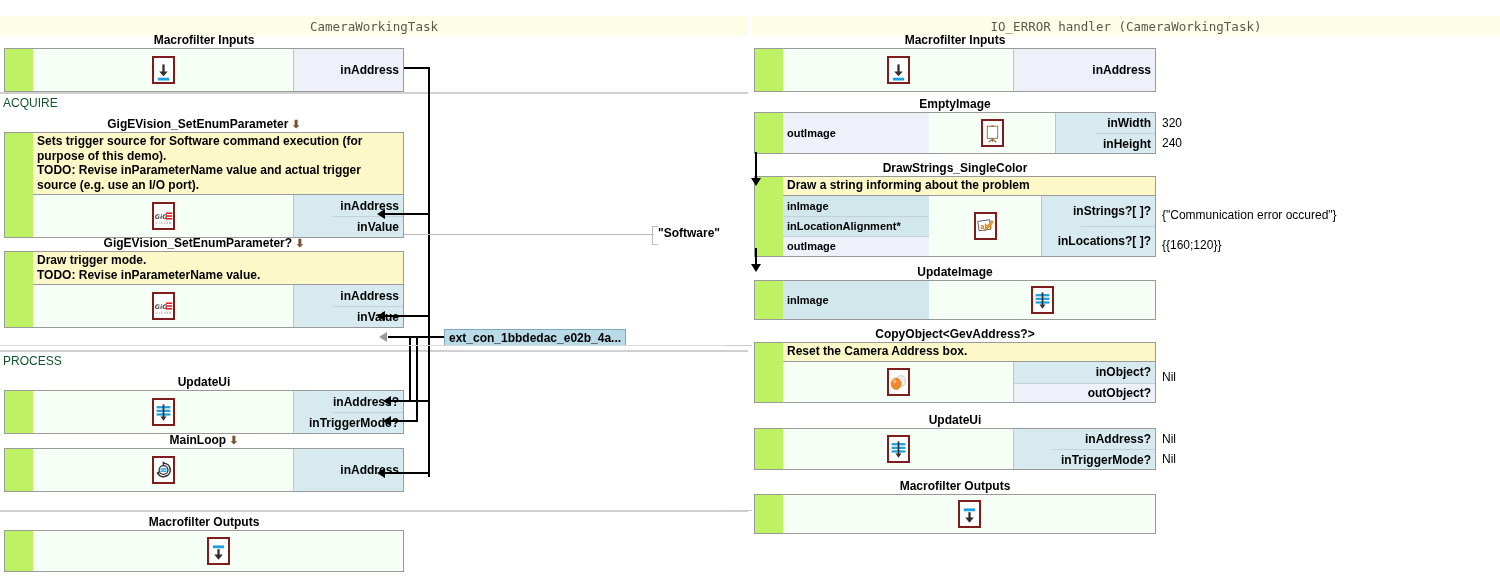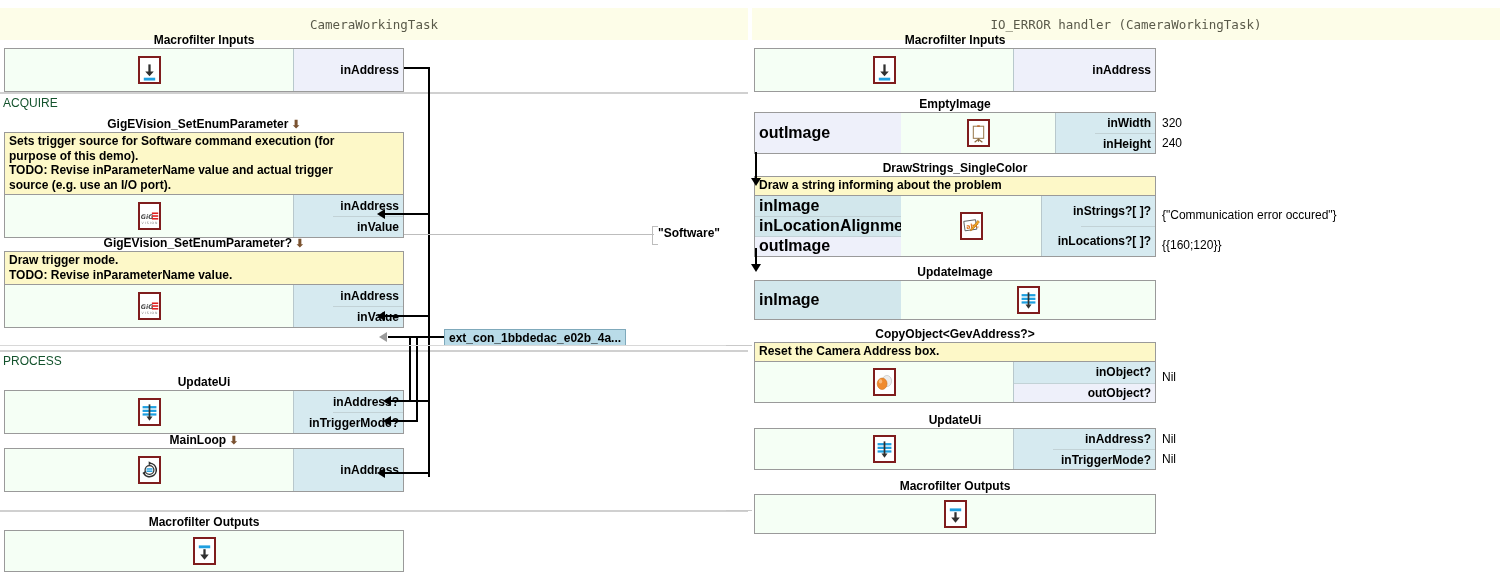--- a/index.html
+++ b/index.html
@@ -10,21 +10,21 @@
     font-size:12px;
     color:#000;
     overflow:hidden;
     position:relative;
   }
   .panel{position:absolute;top:0;height:578px;}
   #panel-left{left:0;width:748px;}
   #panel-right{left:752px;width:748px;}
 
   .panel-header{
-    position:absolute;left:0;top:8px;width:100%;height:32px;
+    position:absolute;left:0;top:16px;width:100%;height:20px;
     background:#fdfde8;
     display:flex;align-items:center;justify-content:center;
   }
   .panel-header .title{
     font-family:"DejaVu Sans Mono","Liberation Mono",monospace;
     font-size:12.5px;color:#5a5a4a;letter-spacing:0px;white-space:nowrap;
   }
 
   .section-rule{
     position:absolute;height:2px;background:#d0d0d0;left:0;
@@ -36,32 +36,32 @@
 
   
   .fbox{position:absolute;}
   .fbox .fname{
     width:100%;text-align:center;font-size:12px;font-weight:bold;color:#000;
     height:16px;line-height:16px;white-space:nowrap;overflow:visible;
   }
   .fname .dl{color:#7a5230;font-size:11px;}
   .fbody{
     border:1px solid #9a9a9a;box-sizing:border-box;width:100%;
-    background:#bef264;position:relative;
+    background:#bef264;position:relative;padding-left:28px;
   }
   .fcomment{
     background:#fdf8c8;border-bottom:1px solid #9a9a9a;
     font-size:12px;font-weight:bold;color:#000;
     padding:1px 4px 2px 4px;line-height:14.5px;
     white-space:pre-line;
   }
   .frow{display:flex;width:100%;box-sizing:border-box;}
   .fleft{
     background:#eef0fa;box-sizing:border-box;
-    font-size:16px;font-weight:bold;padding:0 0 0 4px;
+    font-size:11px;font-weight:bold;padding:0 0 0 4px;
     display:flex;align-items:center;
   }
   .fleft.cyan{background:#d2e7ec;}
   .ficoncell{
     flex:1 1 auto;background:#f5fff5;display:flex;align-items:center;justify-content:center;
     box-sizing:border-box;
   }
   .fright{
     background:#d6eaf0;box-sizing:border-box;
     border-left:1px solid #b8c8cc;

